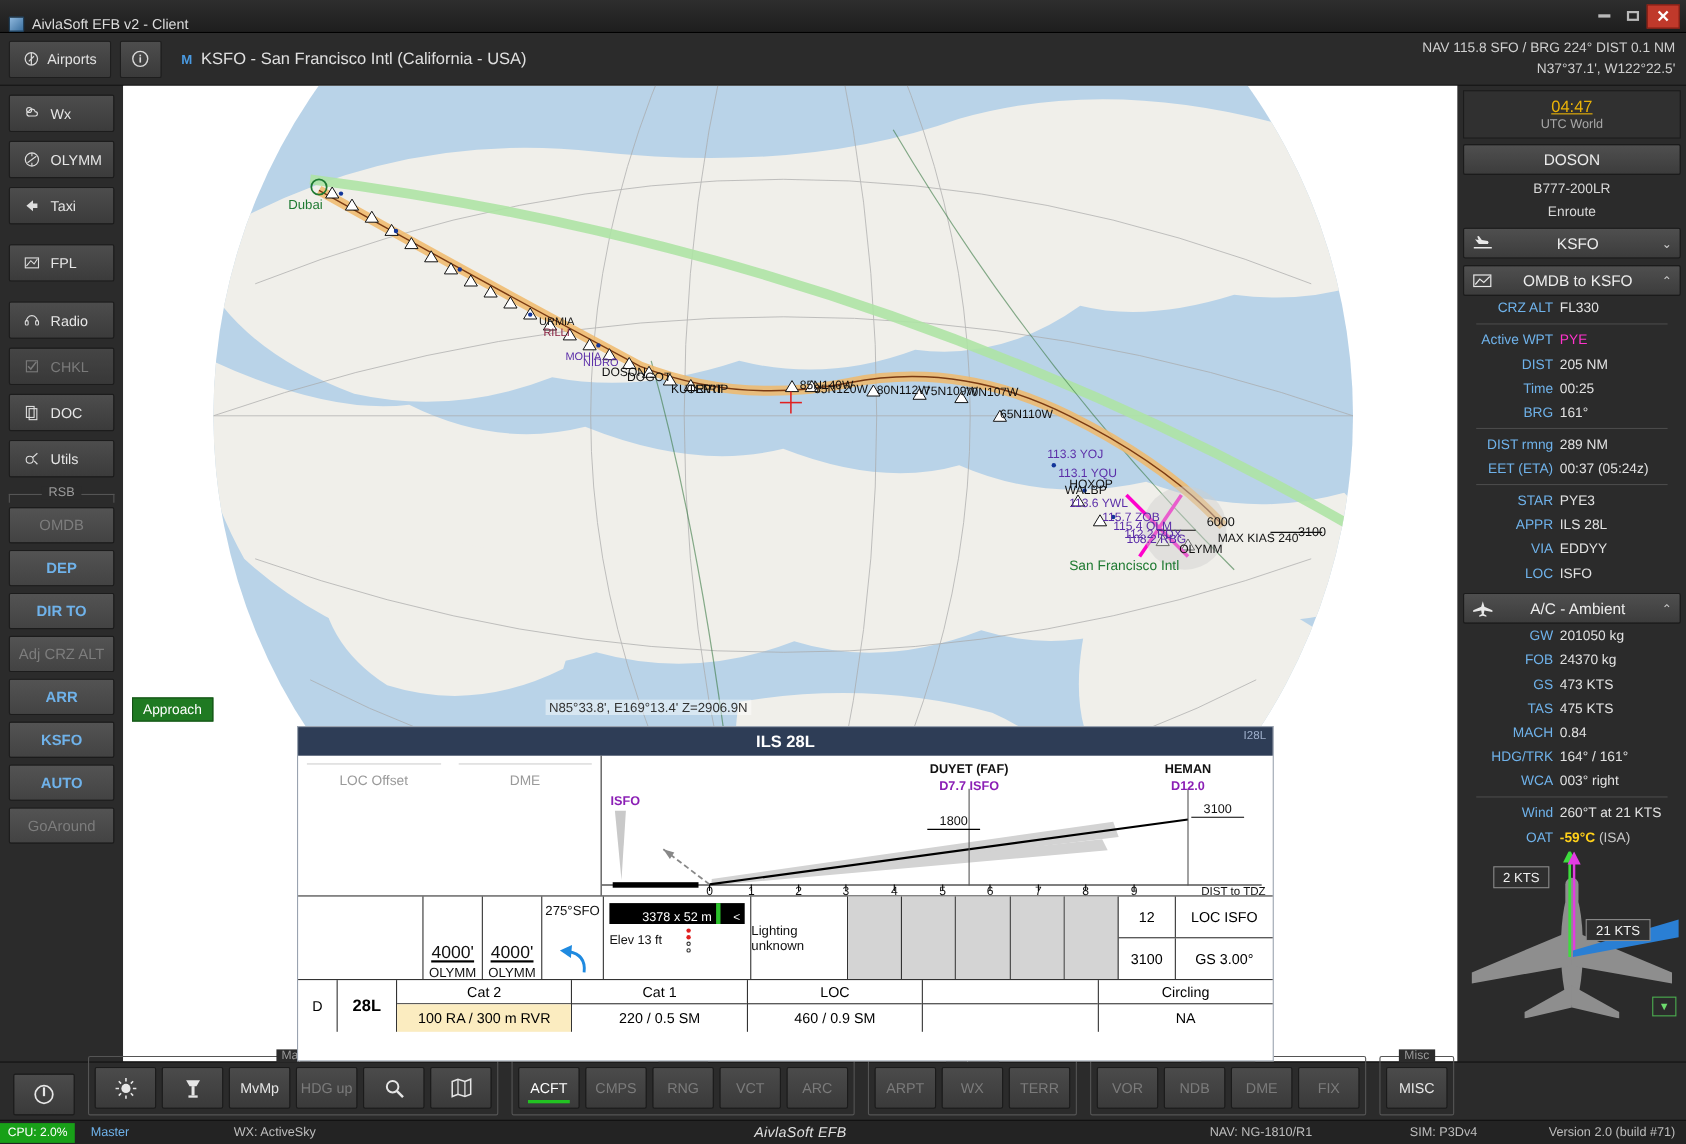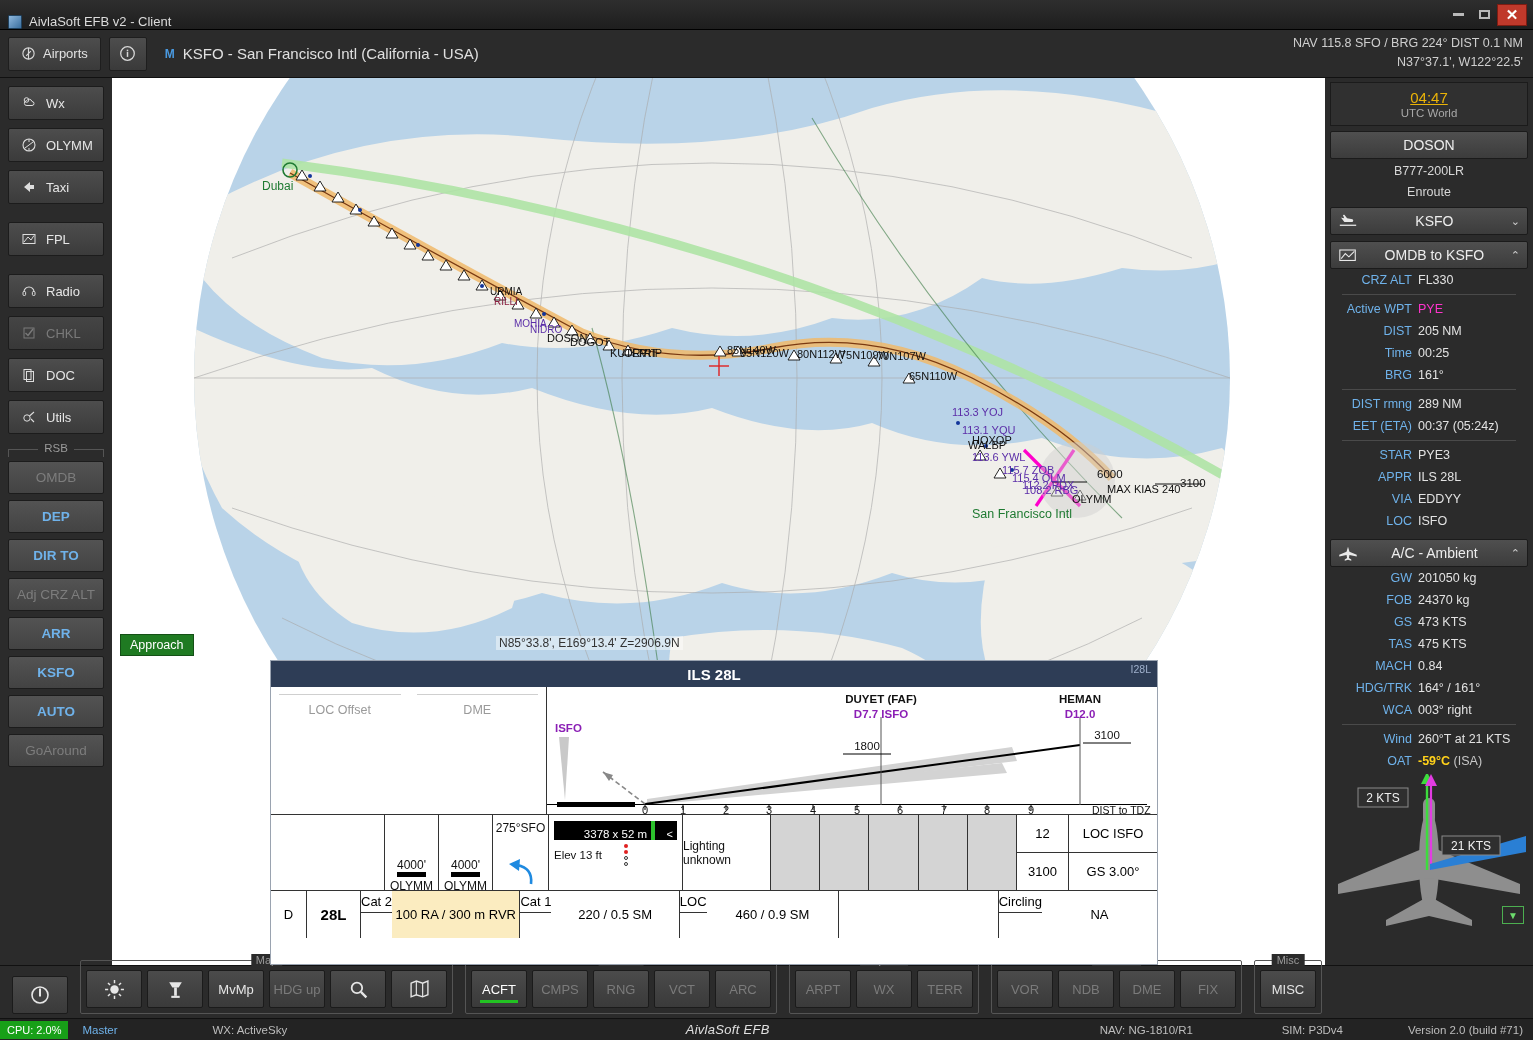--- a/index.html
+++ b/index.html
@@ -124,21 +124,21 @@
   .frq-sub > div { flex: 1; text-align: center; color: #9a9a9a; font-size: 12.5px;
                    border-top: 1px solid #cfcfcf; margin: 0 8px; padding-top: 8px; }
   .profile { flex: 1; position: relative; }
   .profile svg { display: block; }
 
   .appr-mid { display: flex; height: 76px; border-bottom: 1px solid #333; }
   .mid-blank { width: 114px; border-right: 1px solid #333; }
   .mid-cell { border-right: 1px solid #333; display: flex; flex-direction: column;
               align-items: center; justify-content: center; font-size: 12px; color: #111; }
   .mid-alt { width: 54px; }
-  .mid-alt .a { font-size: 12px; border-bottom: 5px solid #000000; line-height: 13px; margin-top: 46px; }
+  .mid-alt .a { font-size: 16px; border-bottom: 2px solid #000000; line-height: 13px; margin-top: 46px; }
   .mid-alt .b { font-size: 12px; margin-top: 2px; }
   .rwy-cell { width: 134px; border-right: 1px solid #333; padding: 6px 5px 0 5px; }
   .rwybar { background: #000; color: #fff; font-size: 11.5px; height: 19px;
             display: flex; align-items: flex-end; justify-content: center; position: relative; }
   .rwybar .grn { position: absolute; right: 22px; top: 0; bottom: 0; width: 4px; background: #2cc22c; }
   .rwybar .lt { position: absolute; right: 4px; font-size: 11px; }
   .rwy-sub { display: flex; align-items: center; gap: 22px; margin-top: 4px; font-size: 11.5px; color: #111; }
   .dots { display: flex; flex-direction: column; gap: 2px; align-items: center; }
   .dots i { width: 4px; height: 4px; border-radius: 50%; background: #e02020; display: block; }
   .dots i.o { background: transparent; border: 1px solid #333; }
@@ -147,21 +147,21 @@
   .loc-col { width: 140px; display: flex; flex-direction: column; }
   .loc-row { flex: 1; display: flex; border-bottom: 1px solid #333; }
   .loc-row:last-child { border-bottom: none; }
   .loc-row .n { width: 52px; border-right: 1px solid #333; display: flex;
                 align-items: center; justify-content: center; font-size: 13px; }
   .loc-row .t { flex: 1; display: flex; align-items: center; justify-content: center; font-size: 13px; }
 
   .appr-mins { display: flex; height: 47px; }
   .mins-d { width: 36px; border-right: 1px solid #333; display: flex; align-items: center; justify-content: center; font-size: 13px; }
   .mins-rwy { width: 54px; border-right: 1px solid #333; display: flex; align-items: center; justify-content: center; font-size: 15px; font-weight: bold; }
-  .mins-col { flex: 1; border-right: 1px solid #333; display: flex; flex-direction: row; }
+  .mins-col { flex: 1; border-right: 1px solid #333; display: flex; flex-direction: column; }
   .mins-col:last-child { border-right: none; }
   .mins-col .hd { height: 22px; border-bottom: 1px solid #333; display: flex;
                   align-items: center; justify-content: center; font-size: 13px; }
   .mins-col .vl { flex: 1; display: flex; align-items: center; justify-content: center; font-size: 13px; }
   .mins-col .vl.hi { background: #fbecc0; }
 
   
   .right {
     position: absolute; right: 0; top: 78px; width: 208px; bottom: 75px;
     background: #2b2b2b; padding: 4px 5px 0 5px;

